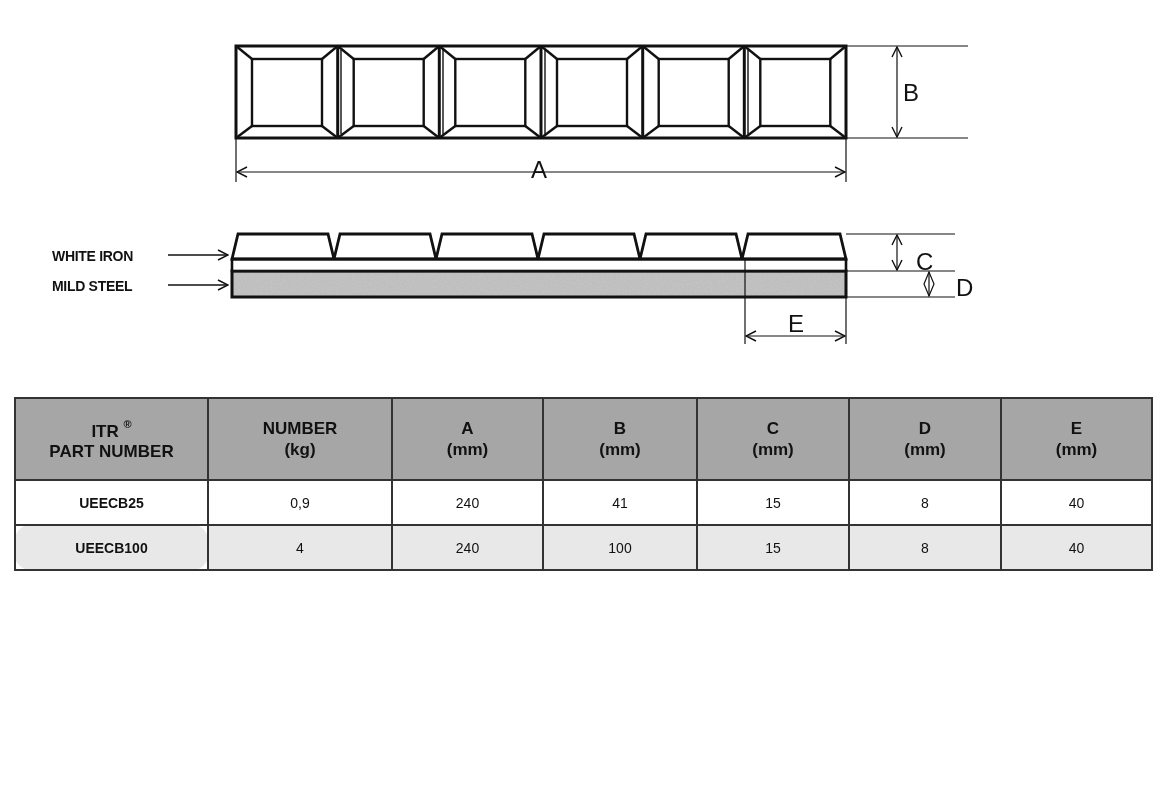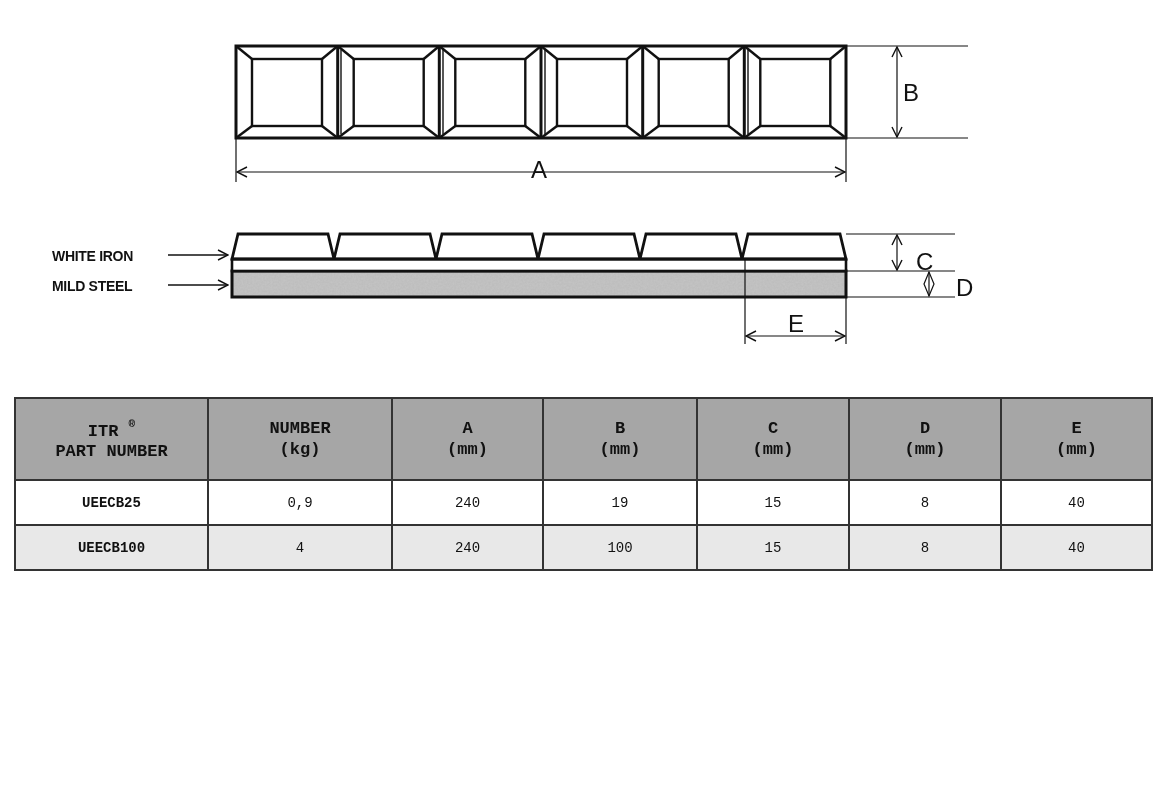--- a/index.html
+++ b/index.html
@@ -3,27 +3,27 @@
 <meta charset="utf-8">
 <style>
   html, body { margin: 0; padding: 0; background: #ffffff; }
   body { width: 1170px; height: 785px; position: relative; overflow: hidden;
          font-family: "Liberation Sans", sans-serif; color: #111; }
   .diagram { position: absolute; left: 0; top: 0; }
   .dim-label { font-family: "Liberation Sans", sans-serif; font-size: 24px; fill: #111; }
   .layer-label { font-family: "Liberation Sans", sans-serif; font-weight: bold; font-size: 14px; fill: #111; letter-spacing: -0.3px; }
   table.spec { position: absolute; left: 14px; top: 397px; width: 1137px;
                border-collapse: collapse; table-layout: fixed;
-               font-family: Liberation Mono, monospace; }
+               font-family: Liberation Sans, sans-serif; }
   table.spec th, table.spec td { border: 2px solid #333; text-align: center; padding: 0; }
   table.spec thead th { background: #a6a6a6; height: 80px; font-weight: bold; font-size: 17px; line-height: 21px; color: #111; }
   table.spec tbody td { height: 43px; font-size: 14px; color: #111; }
   table.spec tbody tr:nth-child(even) td { background: #e8e8e8; }
   table.spec tbody tr:nth-child(odd) td { background: #ffffff; }
-  table.spec tbody td.part { font-weight: bold; }
+  table.spec tbody td.part { font-weight: bold; border-radius: 15px; }
   .sup { font-size: 11px; vertical-align: super; position: relative; top: -2px; }
 </style>
 </head>
 <body>
 
 <svg class="diagram" width="1170" height="380" viewBox="0 0 1170 380" xmlns="http://www.w3.org/2000/svg">
   <defs>
     <filter id="grain" x="0" y="0" width="100%" height="100%">
       <feTurbulence type="fractalNoise" baseFrequency="0.55" numOctaves="2" seed="7" result="n"></feTurbulence>
       <feColorMatrix in="n" type="matrix" values="0 0 0 0 0.55  0 0 0 0 0.55  0 0 0 0 0.55  0 0 0 -1.6 1.25" result="g"></feColorMatrix>
@@ -187,21 +187,21 @@
         <span>E</span><br>
         <span>(mm)</span>
       </th>
     </tr>
   </thead>
   <tbody>
     <tr>
       <td class="part">UEECB25</td>
       <td>0,9</td>
       <td>240</td>
-      <td>19</td>
+      <td>41</td>
       <td>15</td>
       <td>8</td>
       <td>40</td>
     </tr>
     <tr>
       <td class="part">UEECB100</td>
       <td>4</td>
       <td>240</td>
       <td>100</td>
       <td>15</td>

